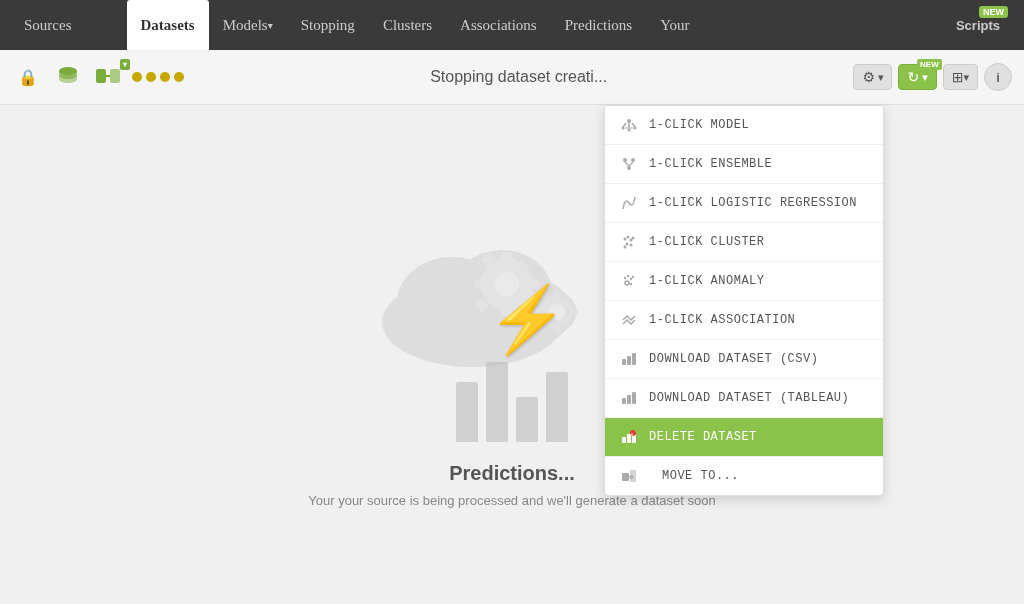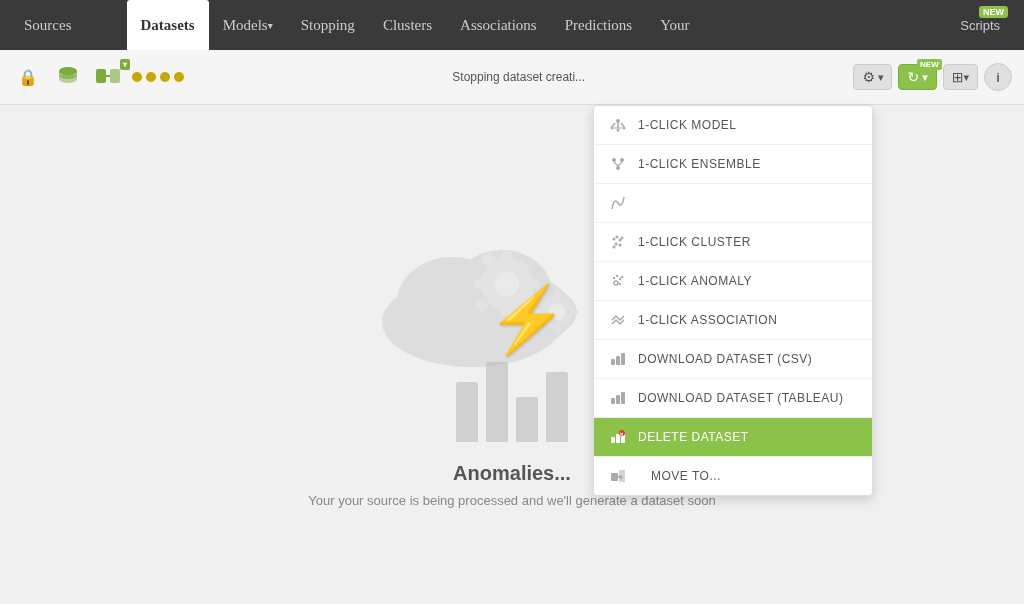--- a/index.html
+++ b/index.html
@@ -42,20 +42,21 @@
       position: relative;
     }
     .nav-item-scripts {
       color: #ccc;
       padding: 0 14px;
       height: 50px;
       display: flex;
       align-items: center;
       font-size: 13px;
       cursor: pointer;
+      font-weight: bold;
     }
     .new-badge {
       background: #8bc34a;
       color: #fff;
       font-size: 9px;
       font-weight: bold;
       padding: 1px 4px;
       border-radius: 3px;
       position: absolute;
       top: 6px;
@@ -90,21 +91,21 @@
     }
     .dot {
       width: 10px;
       height: 10px;
       border-radius: 50%;
       background: #c8a800;
     }
     .toolbar-title {
       flex: 1;
       text-align: center;
-      font-size: 12px;
+      font-size: 16px;
       color: #555;
     }
     .toolbar-right {
       display: flex;
       align-items: center;
       gap: 6px;
     }
     .gear-btn {
       background: #e0e0e0;
       border: 1px solid #ccc;
@@ -364,24 +365,24 @@
     <div class="lightning" style="position:absolute;left:115px;top:80px;font-size:65px;color:#f0c020;text-shadow:1px 1px 3px rgba(0,0,0,0.2);z-index:5;">⚡</div>
 
     <div class="bars" style="position:absolute;bottom:0;left:50%;transform:translateX(-50%);">
       <div class="bar" style="height:60px;width:22px;background:#bbb;border-radius:2px 2px 0 0;opacity:0.6;"></div>
       <div class="bar" style="height:80px;width:22px;background:#bbb;border-radius:2px 2px 0 0;opacity:0.6;"></div>
       <div class="bar" style="height:45px;width:22px;background:#bbb;border-radius:2px 2px 0 0;opacity:0.6;"></div>
       <div class="bar" style="height:70px;width:22px;background:#bbb;border-radius:2px 2px 0 0;opacity:0.6;"></div>
     </div>
   </div>
 
-  <div class="processing-text">Anomalies...</div>
+  <div class="processing-text">Predictions...</div>
   <div class="processing-sub">Your your source is being processed and we'll generate a dataset soon</div>
 
-  <div class="dropdown-menu" style="position:absolute;top:0;right:151px;">
+  <div class="dropdown-menu" style="position:absolute;top:0;right:140px;font-family:Liberation Mono, monospace;">
 
     <div class="dropdown-item">
       <span class="menu-icon">
         <svg viewBox="0 0 16 16" fill="#aaa">
             <circle cx="8" cy="4" r="2"></circle>
             <line x1="5" y1="6" x2="2" y2="10" stroke="#aaa" stroke-width="1.5"></line>
             <line x1="11" y1="6" x2="14" y2="10" stroke="#aaa" stroke-width="1.5"></line>
             <circle cx="2" cy="11" r="1.5"></circle>
             <circle cx="14" cy="11" r="1.5"></circle>
             <circle cx="8" cy="13" r="1.5"></circle>
@@ -404,20 +405,21 @@
       </span>
       <span>1-CLICK ENSEMBLE</span>
     </div>
 
     <div class="dropdown-item">
       <span class="menu-icon">
         <svg viewBox="0 0 16 16" fill="none" stroke="#aaa" stroke-width="1.5">
             <path d="M2 14 Q4 2 8 8 Q12 14 14 2" fill="none"></path>
           </svg>
       </span>
+      <span>1-CLICK LOGISTIC REGRESSION</span>
     </div>
 
     <div class="dropdown-item">
       <span class="menu-icon">
         <svg viewBox="0 0 16 16" fill="#aaa">
             <circle cx="4" cy="5" r="1.5"></circle>
             <circle cx="7" cy="3" r="1.5"></circle>
             <circle cx="10" cy="6" r="1.5"></circle>
             <circle cx="12" cy="4" r="1.5"></circle>
             <circle cx="6" cy="10" r="1.5"></circle>

